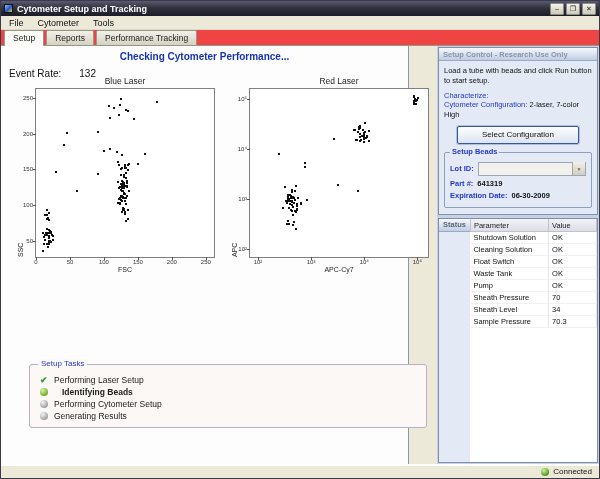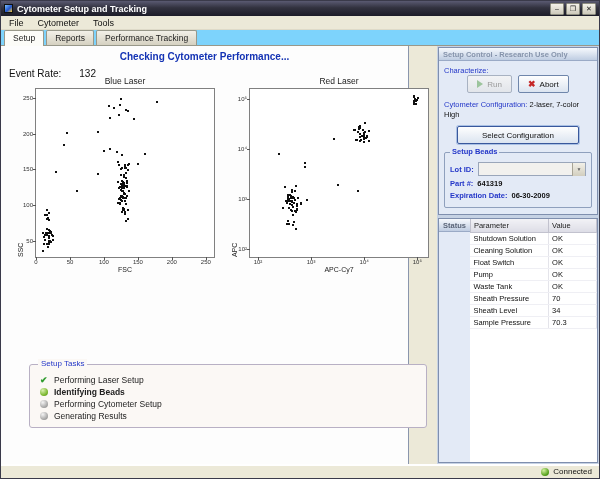--- a/index.html
+++ b/index.html
@@ -8,21 +8,21 @@
   .window{width:600px;height:479px;background:#ece9d8;border:1px solid #3a3a4a;display:flex;flex-direction:column;overflow:hidden;}
 
   .titlebar{height:15px;flex:0 0 15px;background:linear-gradient(180deg,#5a5a72 0%,#32323f 45%,#1c1c28 100%);display:flex;align-items:center;padding:0 3px;}
   .title-icon{width:9px;height:9px;margin-right:4px;background:linear-gradient(135deg,#7fc4ff 0%,#2255cc 55%,#ffcc33 100%);border:1px solid #111;flex:0 0 9px;}
   .title-text{flex:1;font-size:9px;font-weight:bold;color:#fff;white-space:nowrap;overflow:hidden;}
   .win-btn{width:14px;height:12px;margin-left:2px;background:linear-gradient(180deg,#f4f2ea,#cdc9ba);border:1px solid #8d8d80;border-radius:1px;font-size:7px;line-height:10px;text-align:center;color:#222;cursor:pointer;}
 
   .menubar{height:14px;flex:0 0 14px;display:flex;align-items:center;padding-left:1px;background:#ece9d8;font-size:9px;color:#111;border-bottom:1px solid #dedac8;}
   .menu-item{padding:1px 7px;cursor:default;}
 
-  .tabbar{height:16px;flex:0 0 16px;display:flex;align-items:flex-end;padding-left:3px;background:#7dd3fc;border-bottom:1px solid #98988a;}
+  .tabbar{height:16px;flex:0 0 16px;display:flex;align-items:flex-end;padding-left:3px;background:#ef4444;border-bottom:1px solid #98988a;}
   .tab{font-size:8.5px;line-height:12px;padding:1px 8px;background:linear-gradient(180deg,#f2f0e8,#d5d1c1);border:1px solid #98988a;border-bottom:none;border-radius:2px 2px 0 0;margin-right:2px;color:#222;cursor:pointer;position:relative;}
   .tab.active{background:#fcfcf8;margin-bottom:-1px;padding-bottom:2px;z-index:2;}
 
   .content{flex:1;display:flex;min-height:0;}
   .main{flex:1;position:relative;background:#fdfdfd;border-right:1px solid #8a96ad;min-width:0;}
 
   .heading{margin-top:5px;text-align:center;font-size:10px;font-weight:bold;color:#1433b4;}
   .event-rate{position:absolute;left:8px;top:22px;font-size:10px;color:#111;}
   .event-rate .val{margin-left:18px;}
 
@@ -38,21 +38,21 @@
   .xmark{position:absolute;bottom:-3px;width:1px;height:3px;background:#555;}
   .pt{position:absolute;width:2px;height:2px;background:#101010;}
 
   .tasks{position:absolute;left:28px;bottom:36px;width:398px;border:1px solid #b8b0c4;border-radius:3px;background:#fbf8f5;padding:9px 10px 5px;}
   .tasks-legend{position:absolute;top:-6px;left:8px;background:#fbf8f5;padding:0 3px;font-size:8px;color:#2437c8;}
   .task{display:flex;align-items:center;gap:6px;height:12px;font-size:8.5px;color:#222;}
   .task .check{color:#2f9c2f;font-weight:bold;font-size:9px;line-height:9px;width:8px;}
   .orb{width:8px;height:8px;border-radius:50%;flex:0 0 8px;}
   .orb.green{background:radial-gradient(circle at 35% 30%,#d9f0b0,#79b62c 65%,#4e7f12);}
   .orb.gray{background:radial-gradient(circle at 35% 30%,#f4f4f4,#a8a8a8 65%,#7c7c7c);}
-  .task .lbl.current{font-weight:bold;}
+  .task .lbl.current{font-weight:bold;margin-left:8px;}
 
   .sidebar{flex:0 0 162px;background:#c6d2e4;padding:1px;display:flex;flex-direction:column;min-height:0;margin-left:28px;}
   .panel{border:1px solid #7f8fae;background:#e3eaf6;}
   .panel + .panel{margin-top:3px;}
   .panel-header{height:13px;background:linear-gradient(180deg,#f6f9fd,#bfcde2);border-bottom:1px solid #9aaac6;display:flex;align-items:center;padding:0 4px;font-size:7.5px;font-weight:bold;color:#8593ab;white-space:nowrap;overflow:hidden;}
   .status-header{color:#5a6578;}
   .panel-body{padding:5px 5px 6px;}
   .instruction{font-size:7.5px;line-height:1.3;color:#111;margin-bottom:5px;}
   .label-blue{font-size:7.5px;color:#2437c8;}
   .dropdown{display:flex;align-items:center;height:15px;border:1px solid #9aa6ba;background:#f2f1ee;margin:2px 0 6px;width:118px;}
@@ -425,33 +425,24 @@
             </div>
           </div>
       </div>
     </div>
 
     <div class="sidebar">
 
       <div class="panel">
         <div class="panel-header">Setup Control - Research Use Only</div>
         <div class="panel-body">
+          <div class="instruction">Load a tube with beads and click Run button to start setup.</div>
 
           <div class="label-blue">Characterize:</div>
 
-          <div class="btn-row">
-            <button class="btn disabled">
-              <span class="play-icon"></span>
-              <span>Run</span>
-            </button>
-            <button class="btn">
-              <span class="x-icon">✖</span>
-              <span>Abort</span>
-            </button>
-          </div>
 
           <div class="config-line">
             <span class="label-blue">Cytometer Configuration:</span>
             <span>2-laser, 7-color High</span>
           </div>
 
           <button class="btn wide">Select Configuration</button>
 
           <div class="group">
             <div class="group-legend">Setup Beads</div>
@@ -495,25 +486,25 @@
                 </tr>
                 <tr>
                   <td>Cleaning Solution</td>
                   <td class="val">OK</td>
                 </tr>
                 <tr>
                   <td>Float Switch</td>
                   <td class="val">OK</td>
                 </tr>
                 <tr>
+                  <td>Waste Tank</td>
+                  <td class="val">OK</td>
+                </tr>
+                <tr>
                   <td>Pump</td>
-                  <td class="val">OK</td>
-                </tr>
-                <tr>
-                  <td>Waste Tank</td>
                   <td class="val">OK</td>
                 </tr>
                 <tr>
                   <td>Sheath Pressure</td>
                   <td class="val">70</td>
                 </tr>
                 <tr>
                   <td>Sheath Level</td>
                   <td class="val">34</td>
                 </tr>

